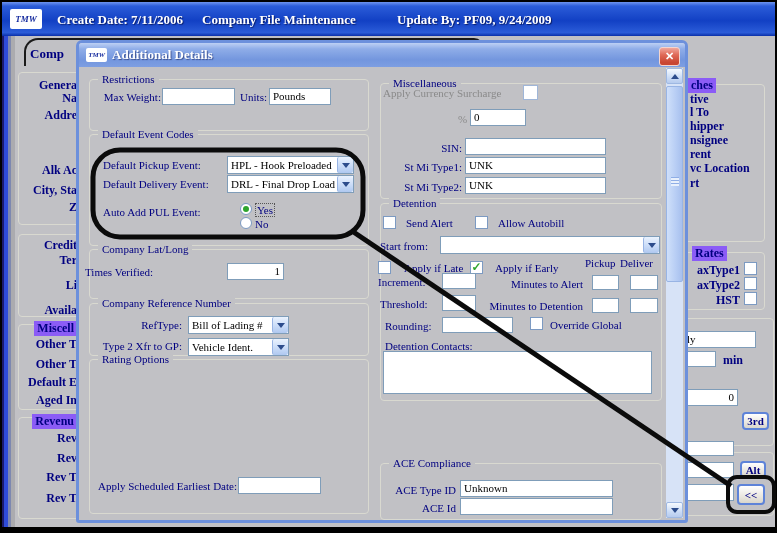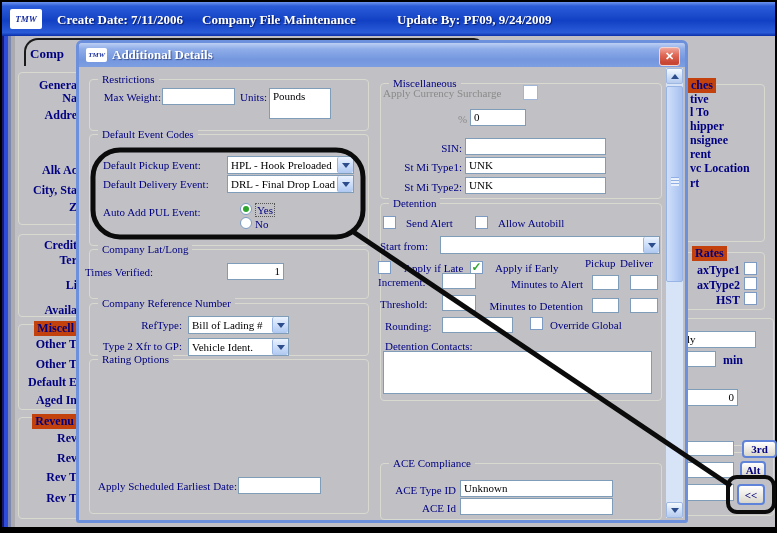--- a/index.html
+++ b/index.html
@@ -4,21 +4,21 @@
 <style>
   html,body{margin:0;padding:0;background:#000;}
   #stage{position:relative;width:777px;height:533px;background:#000;overflow:hidden;
          font-family:Liberation Serif, serif;-webkit-font-smoothing:none;}
   .abs{position:absolute;}
   
   #bgwin{position:absolute;left:2px;top:36px;width:773px;height:491px;background:#C1C1C5;}
   .stripe{position:absolute;top:36px;height:491px;}
   .bgl{position:absolute;color:#000080;font-weight:bold;font-size:12px;white-space:nowrap;}
   .bglr{right:700px;}
-  .capbg{background:#c2410c;padding:0 3px;}
+  .capbg{background:#8b5cf6;padding:0 3px;}
   .bgrp{position:absolute;border:1px solid #d9d9d0;border-radius:4px;}
   
   #dlg{position:absolute;left:76px;top:40px;width:612px;height:483px;box-sizing:border-box;
        border:3px solid #6C90DC;border-radius:6px 6px 3px 3px;background:#C1C1C5;z-index:10;}
   #dlgtitle{position:absolute;left:0;top:0;right:0;height:24px;border-radius:3px 3px 0 0;
        background:linear-gradient(180deg,#BDD0F4 0%,#8FADE8 25%,#7396DE 70%,#7D9EE2 100%);}
   #dlgtitle .ttl{position:absolute;left:33px;top:4px;color:#fff;font-weight:bold;font-size:13px;
        text-shadow:1px 1px 1px rgba(10,20,80,.55);white-space:nowrap;}
   .logo{background:#fff;border-radius:2px;color:#1A2FA0;font-weight:bold;font-style:italic;
        display:flex;align-items:center;justify-content:center;}
@@ -139,21 +139,21 @@
   <span class="bgl" style="right:37px;top:278px">axType2</span>
   <span class="bgl" style="right:37px;top:293px">HST</span>
   <div class="cb" style="left:744px;top:262px"></div>
   <div class="cb" style="left:744px;top:277px"></div>
   <div class="cb" style="left:744px;top:292px"></div>
 
   <div class="inp" style="left:650px;top:331px;width:106px;height:17px;padding-left:36px;">ly</div>
   <div class="inp" style="left:650px;top:351px;width:66px;height:16px;"></div>
   <span class="bgl" style="left:723px;top:353px">min</span>
   <div class="inp inpR" style="left:650px;top:389px;width:88px;height:17px;">0</div>
-  <div class="btn" style="left:742px;top:440px;width:35px;height:18px;">3rd</div>
+  <div class="btn" style="left:742px;top:412px;width:27px;height:18px;">3rd</div>
   <div class="inp" style="left:650px;top:441px;width:84px;height:15px;"></div>
   <div class="inp" style="left:650px;top:462px;width:84px;height:16px;"></div>
   <div class="btn" style="left:740px;top:461px;width:26px;height:17px;">Alt</div>
   <div class="inp" style="left:650px;top:484px;width:84px;height:17px;"></div>
   <div class="btn" style="left:737px;top:484px;width:28px;height:21px;">&lt;&lt;</div>
 
   <div id="dlg">
     <div id="dlgtitle">
       <div class="logo abs" style="left:7px;top:5px;width:21px;height:14px;font-size:7px;">TMW</div>
       <span class="ttl">Additional Details</span>
@@ -183,21 +183,21 @@
       <div class="grp" style="left:301px;top:136px;width:280px;height:196px;">
         <span class="cap">Detention</span>
         </div>
       <div class="grp" style="left:301px;top:396px;width:280px;height:55px;">
         <span class="cap">ACE Compliance</span>
         </div>
 
       <span class="lbl lblr" style="left:20px;top:24px;width:62px">Max Weight:</span>
       <div class="inp" style="left:83px;top:21px;width:73px;height:17px;"></div>
       <span class="lbl lblr" style="left:156px;top:24px;width:32px">Units:</span>
-      <div class="inp" style="left:190px;top:21px;width:62px;height:31px;">Pounds</div>
+      <div class="inp" style="left:190px;top:21px;width:62px;height:17px;">Pounds</div>
 
       <span class="lbl" style="left:24px;top:92px">Default Pickup Event:</span>
       <div class="combo" style="left:148px;top:89px;width:127px;height:18px;">
         <span>HPL - Hook Preloaded</span>
           <div class="cbtn">
             <i class="tri"></i>
           </div>
         </div>
       <span class="lbl" style="left:24px;top:111px">Default Delivery Event:</span>
       <div class="combo" style="left:148px;top:108px;width:127px;height:18px;">

